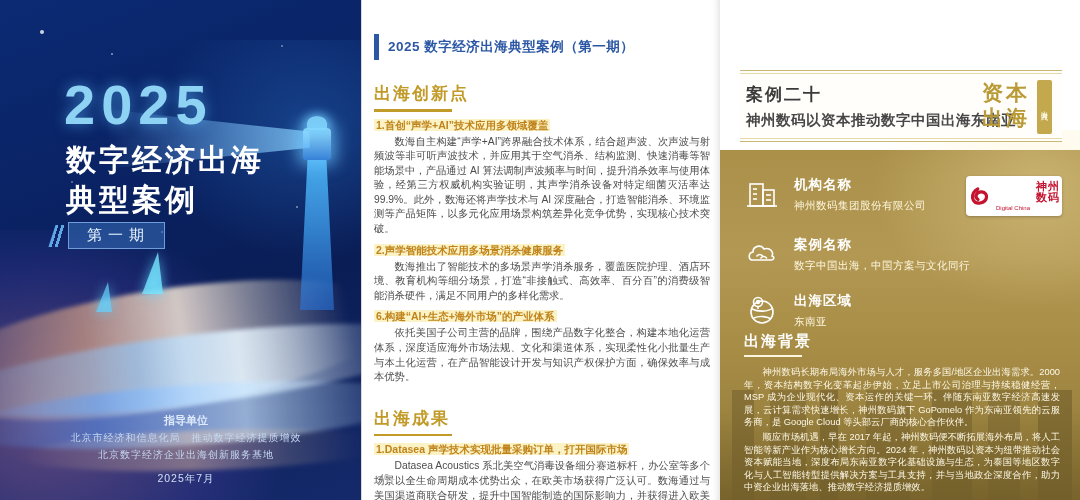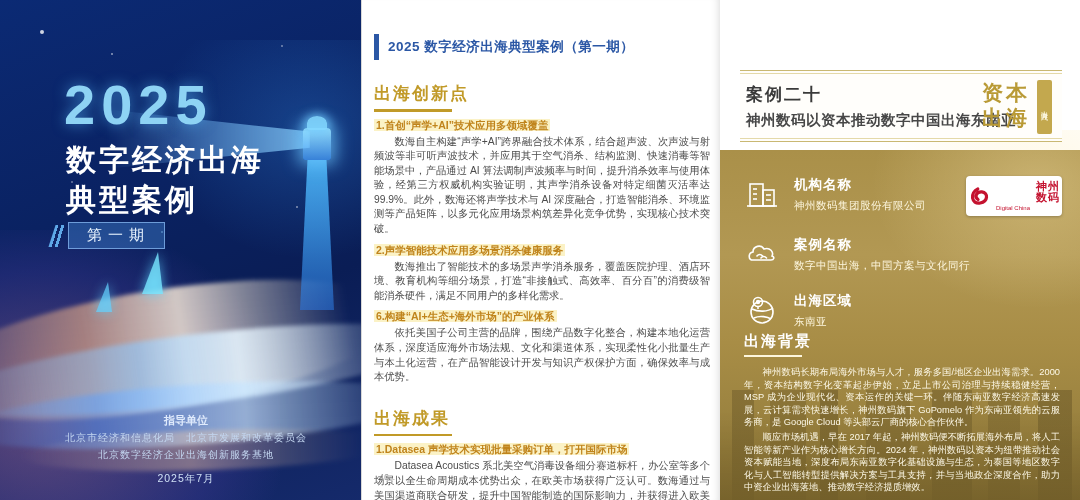--- a/index.html
+++ b/index.html
@@ -136,21 +136,21 @@
     <div class="cover-year">2025</div>
     <div class="cover-t1">数字经济出海</div>
     <div class="cover-t2">典型案例</div>
     <div class="issue-wrap">
       <div class="issue-bars"></div>
       <div class="issue-badge">第一期</div>
     </div>
 
     <div class="cover-footer">
       <div class="cf-label">指导单位</div>
-      <div class="cf-line">北京市经济和信息化局　北京市发展和改革委员会</div>
+      <div class="cf-line">北京市经济和信息化局　推动数字经济提质增效</div>
       <div class="cf-line">北京数字经济企业出海创新服务基地</div>
       <div class="cf-date">2025年7月</div>
     </div>
   </div>
 
   <div class="page-mid">
     <div class="mid-inner">
       <div class="mid-header">
         <div class="vbar"></div>
         <div class="htext">2025 数字经济出海典型案例（第一期）</div>

